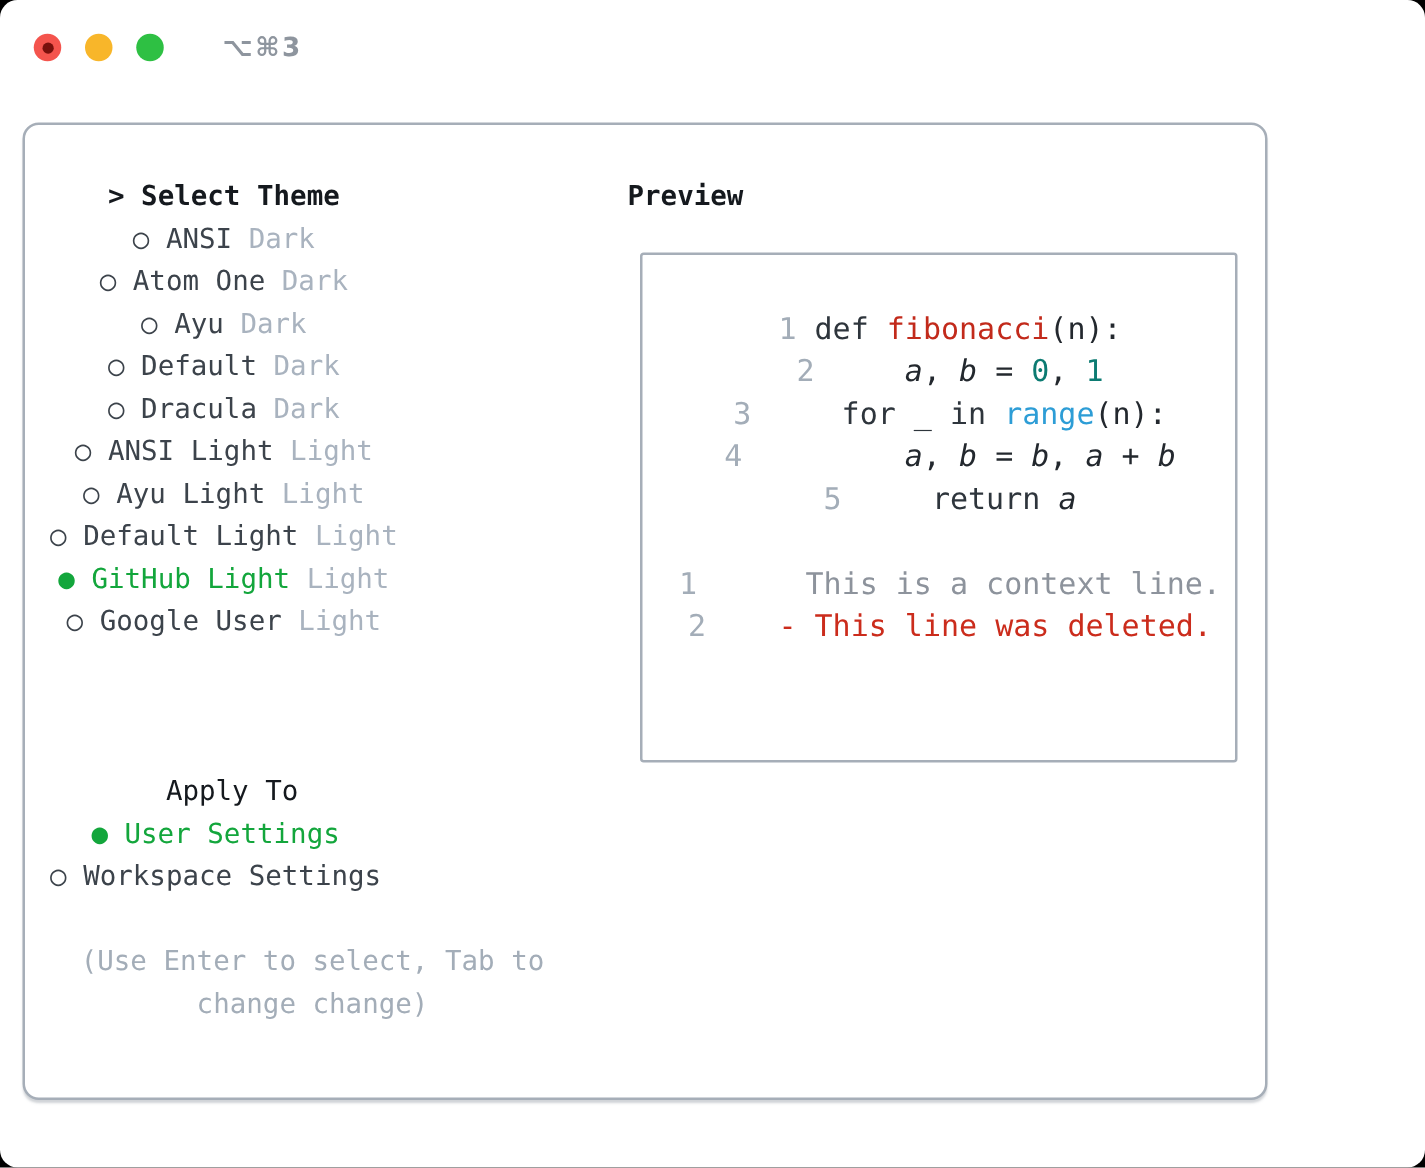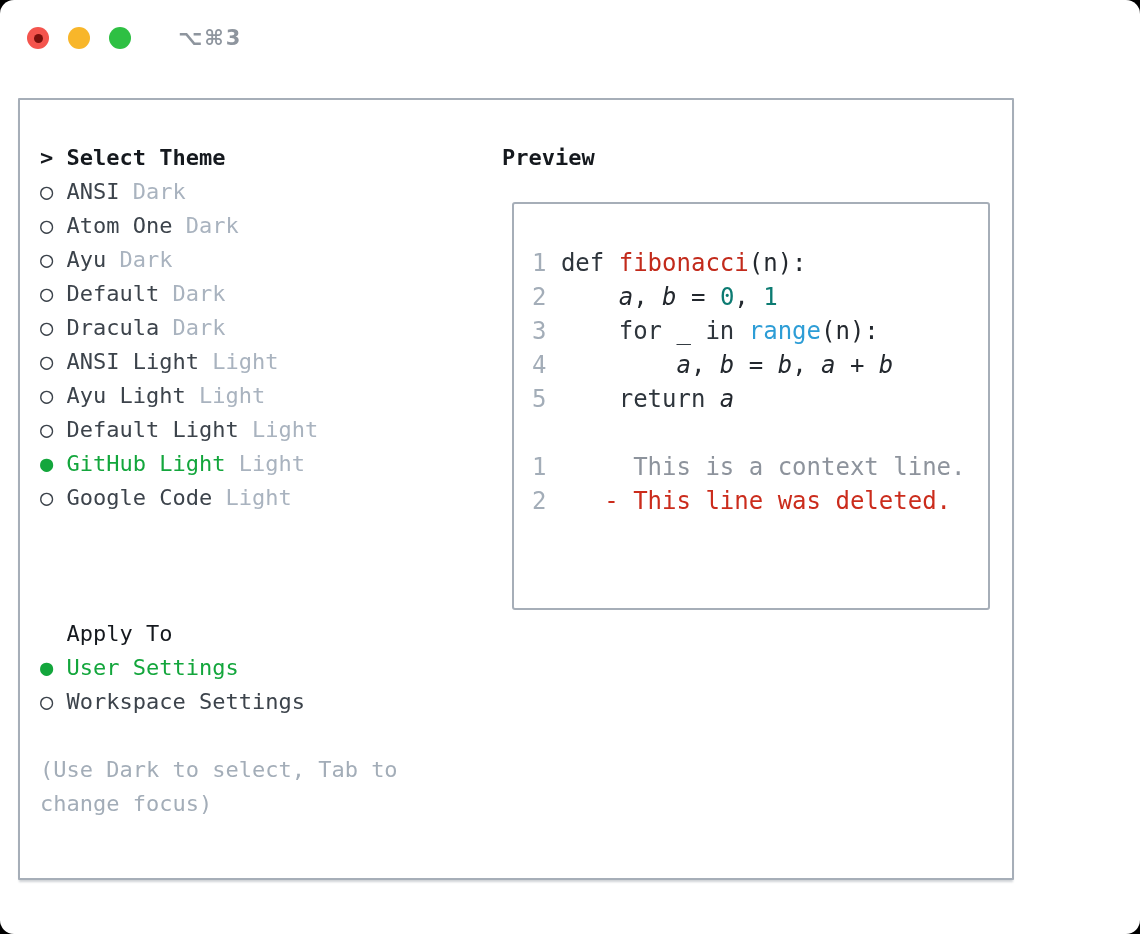--- a/index.html
+++ b/index.html
@@ -34,23 +34,23 @@
     margin-left:28px;
     font-family:"DejaVu Sans","Liberation Sans",sans-serif;
     font-size:21px;font-weight:600;letter-spacing:2px;
     color:var(--title-gray);
   }
   
   .panel{
     position:absolute;left:18px;top:98px;
     width:996px;height:782px;box-sizing:border-box;
     border:2px solid var(--border-gray);
-    border-radius:1px;background:#fff;
+    border-radius:13px;background:#fff;
     box-shadow:0 3px 2px -1px rgba(120,130,140,.35);
-    font-size:22px;line-height:34px;color:var(--text-dark);
+    font-size:22px;line-height:34px;color:var(--text-dark);text-align:center;
   }
   .row{white-space:pre;height:34px;}
   .marker{color:var(--text-dark);}
   .marker.green{color:var(--accent-green);}
   .hdr-marker{font-weight:bold;color:var(--text-black);}
   .hdr-label{font-weight:bold;color:var(--text-black);}
   .tname{color:var(--text-dark);}
   .tname.green{color:var(--accent-green);margin-top:48px;}
   .tag{color:var(--tag-gray);}
   .theme-list{position:absolute;left:20px;top:41px;}
@@ -103,31 +103,31 @@
 
     <div class="row"><span class="marker">○ </span><span class="tname">ANSI </span><span class="tag">Dark</span></div>
         <div class="row"><span class="marker">○ </span><span class="tname">Atom One </span><span class="tag">Dark</span></div>
         <div class="row"><span class="marker">○ </span><span class="tname">Ayu </span><span class="tag">Dark</span></div>
         <div class="row"><span class="marker">○ </span><span class="tname">Default </span><span class="tag">Dark</span></div>
         <div class="row"><span class="marker">○ </span><span class="tname">Dracula </span><span class="tag">Dark</span></div>
         <div class="row"><span class="marker">○ </span><span class="tname">ANSI Light </span><span class="tag">Light</span></div>
         <div class="row"><span class="marker">○ </span><span class="tname">Ayu Light </span><span class="tag">Light</span></div>
         <div class="row"><span class="marker">○ </span><span class="tname">Default Light </span><span class="tag">Light</span></div>
         <div class="row"><span class="marker green">● </span><span class="tname green">GitHub Light </span><span class="tag">Light</span></div>
-        <div class="row"><span class="marker">○ </span><span class="tname">Google Code </span><span class="tag">Light</span></div>
+        <div class="row"><span class="marker">○ </span><span class="tname">Google User </span><span class="tag">Light</span></div>
       </div>
 
     <div class="apply-block">
       <div class="row"><span class="marker">  </span><span class="hdr-label apply-label" style="font-weight:normal;color:var(--text-black)">Apply To</span></div>
 
     <div class="row"><span class="marker green">● </span><span class="tname green">User Settings</span></div>
         <div class="row"><span class="marker">○ </span><span class="tname">Workspace Settings</span></div>
       </div>
 
-    <div class="help">(Use Dark to select, Tab to change focus)</div>
+    <div class="help">(Use Enter to select, Tab to change change)</div>
 
     <div class="preview-label">Preview</div>
 
     <div class="preview-box">
 
     <div class="cline"><span class="ln">1 </span><span class="c-kw">def </span><span class="c-fn">fibonacci</span><span class="c-pl">(n):</span></div>
         <div class="cline"><span class="ln">2 </span><span class="c-pl">    </span><span class="c-va">a</span><span class="c-pl">, </span><span class="c-va">b</span><span class="c-pl"> = </span><span class="c-nu">0</span><span class="c-pl">, </span><span class="c-nu">1</span></div>
         <div class="cline"><span class="ln">3 </span><span class="c-kw">    for _ in </span><span class="c-bi">range</span><span class="c-pl">(n):</span></div>
         <div class="cline"><span class="ln">4 </span><span class="c-pl">        </span><span class="c-va">a</span><span class="c-pl">, </span><span class="c-va">b</span><span class="c-pl"> = </span><span class="c-va">b</span><span class="c-pl">, </span><span class="c-va">a</span><span class="c-pl"> + </span><span class="c-va">b</span></div>
         <div class="cline"><span class="ln">5 </span><span class="c-kw">    return </span><span class="c-va">a</span></div>

